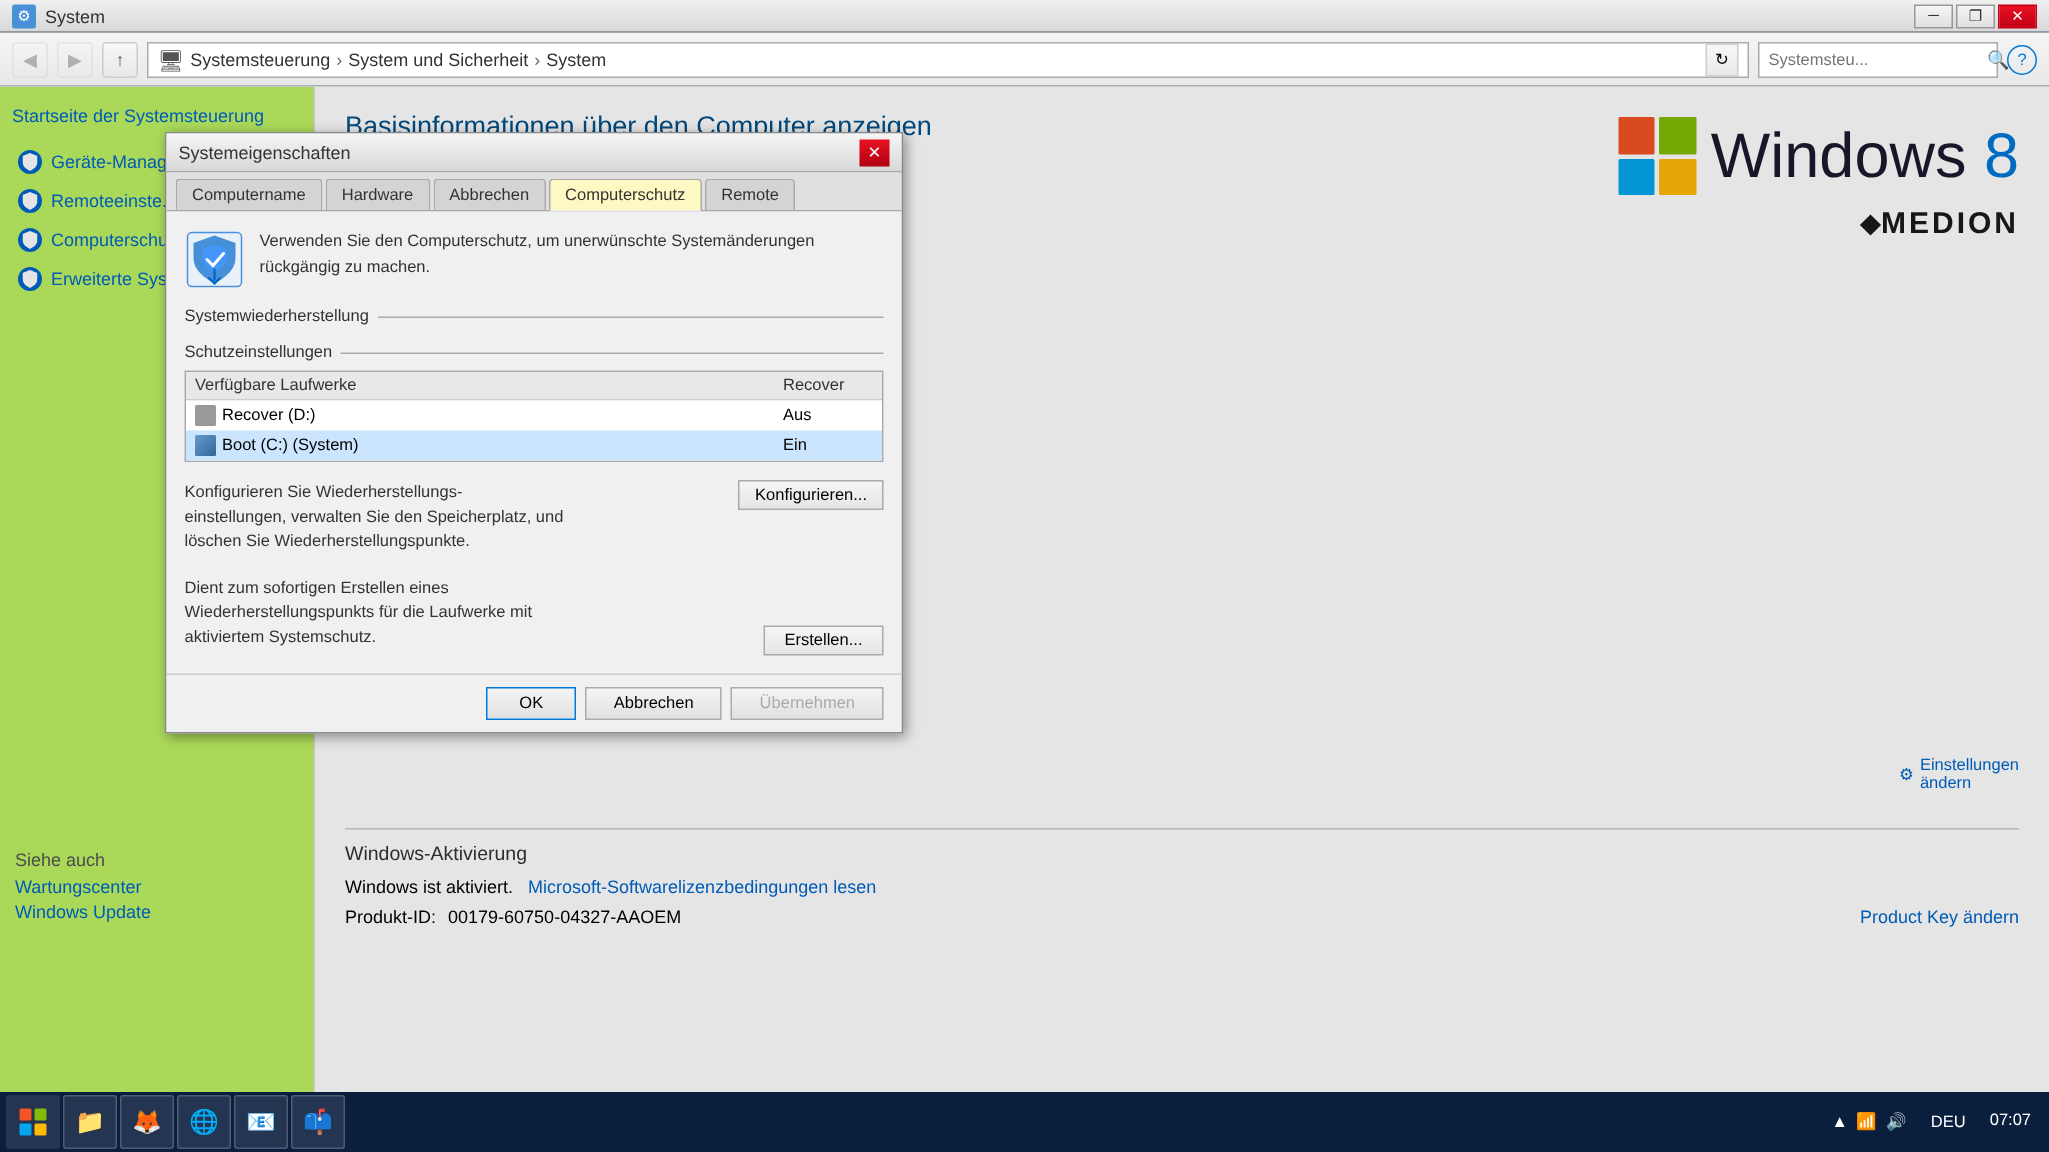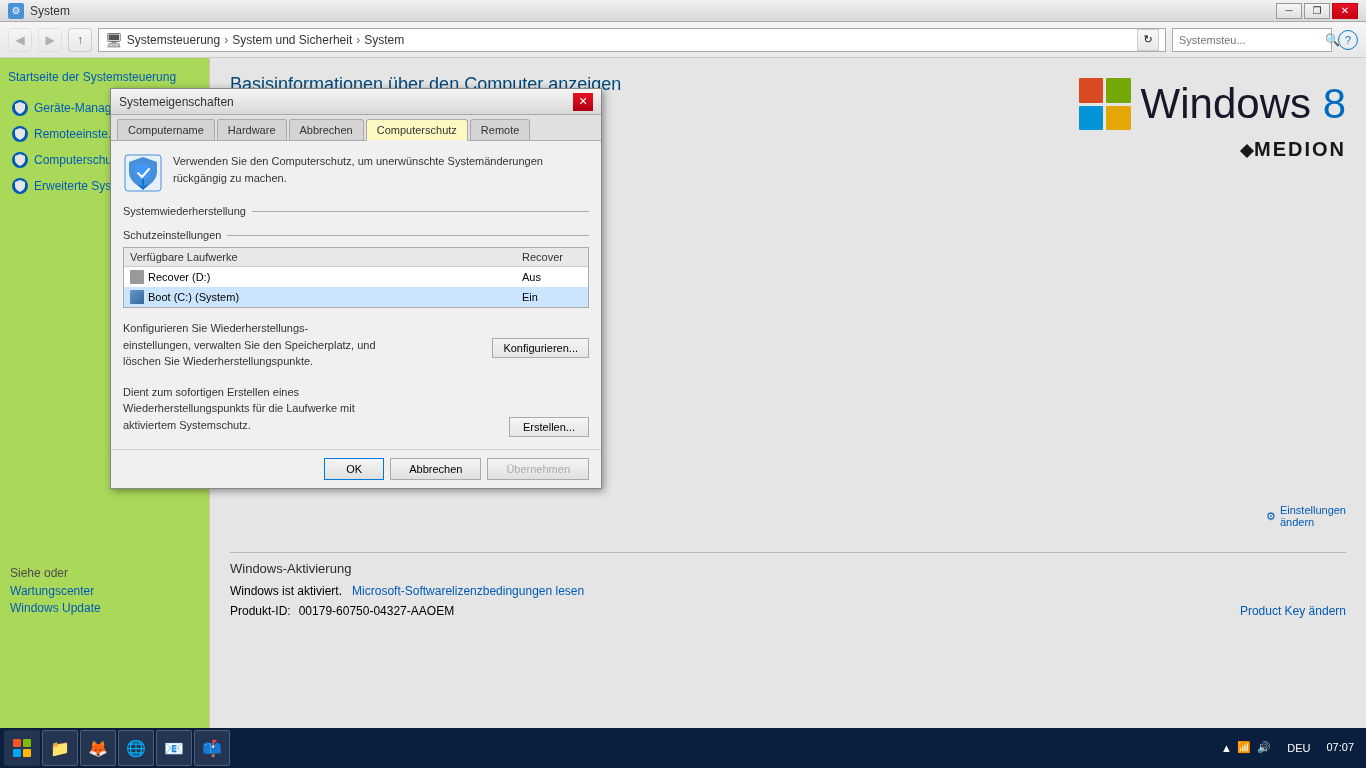--- a/index.html
+++ b/index.html
@@ -703,21 +703,21 @@
       <div class="sidebar-item">
         <div class="sidebar-icon">
           <svg width="10" height="12" viewBox="0 0 10 12">
               <path d="M5 0 L10 2 L10 6 C10 9 7 11 5 12 C3 11 0 9 0 6 L0 2 Z" fill="white"></path>
             </svg>
         </div>
         <span>Erweiterte Syst...</span>
       </div>
 
       <div style="position: absolute; bottom: 110px; left: 10px;">
-        <div class="see-also">Siehe oder</div>
+        <div class="see-also">Siehe auch</div>
         <a class="bottom-link">Wartungscenter</a>
         <a class="bottom-link">Windows Update</a>
       </div>
     </div>
 
     <div class="page-content">
       <div class="page-title">Basisinformationen über den Computer anzeigen</div>
 
       <div class="win8-area">
         <div class="win8-logo">
@@ -837,21 +837,21 @@
               <div class="col-laufwerk">
                 <span style="width:14px;height:14px;background:linear-gradient(135deg,#6699cc,#336699);display:inline-block;border-radius:1px;"></span>
                 <span>Boot (C:) (System)</span>
               </div>
               <div class="col-schutz">Ein</div>
             </div>
           </div>
         </div>
 
         <div class="config-area">
-          <div style="display:flex; gap:8px; align-items: center;">
+          <div style="display:flex; gap:8px; align-items: flex-start;">
             <div class="config-text" style="flex:1;">
               Konfigurieren Sie Wiederherstellungs-<br>
               einstellungen, verwalten Sie den Speicherplatz, und<br>
               löschen Sie Wiederherstellungspunkte.
             </div>
             <button class="config-btn">Konfigurieren...</button>
           </div>
         </div>
 
         <div class="create-area">

